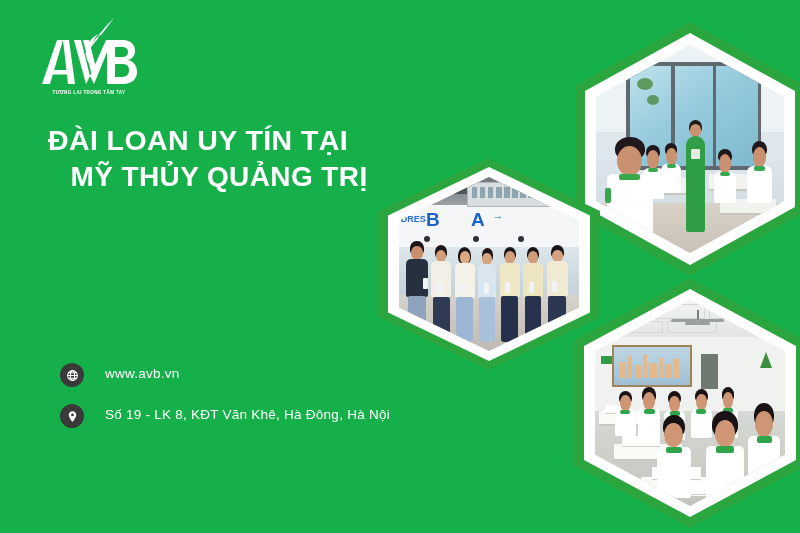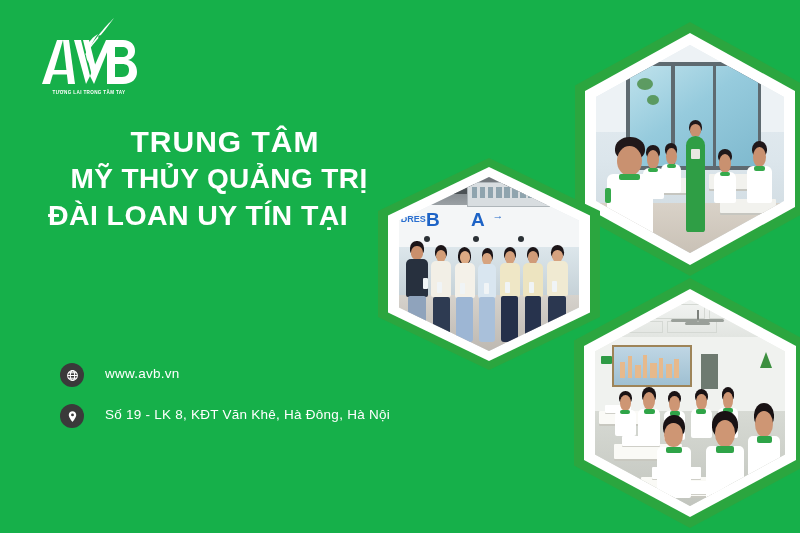--- a/index.html
+++ b/index.html
@@ -219,23 +219,22 @@
                C109 65 104 70 95 70 L79 70 Z
                M87 33 L87 43 L94 43 C98 43 100 41 100 38
                C100 35 98 33 94 33 Z
                M87 50 L87 63 L94 63 C99 63 101 60 101 56
                C101 52 99 50 94 50 Z" fill="#ffffff"></path>
     </svg>
     <div class="logo-tagline">TƯƠNG LAI TRONG TẦM TAY</div>
   </div>
 
   <div class="headline">
-    <div class="headline-line hl-1">TRUNG TÂM</div>
+    <div class="headline-line hl-2">ĐÀI LOAN UY TÍN TẠI</div>
     <div class="headline-line hl-3">MỸ THỦY QUẢNG TRỊ</div>
-    <div class="headline-line hl-2">ĐÀI LOAN UY TÍN TẠI</div>
   </div>
 
   <div class="contact">
 
     <div class="contact-row">
       <span class="contact-icon">
         <svg width="13" height="13" viewBox="0 0 24 24" fill="none" stroke="#ffffff" stroke-width="1.9" aria-hidden="true">
           <circle cx="12" cy="12" r="9"></circle>
           <ellipse cx="12" cy="12" rx="4" ry="9"></ellipse>
           <line x1="3" y1="12" x2="21" y2="12"></line>

